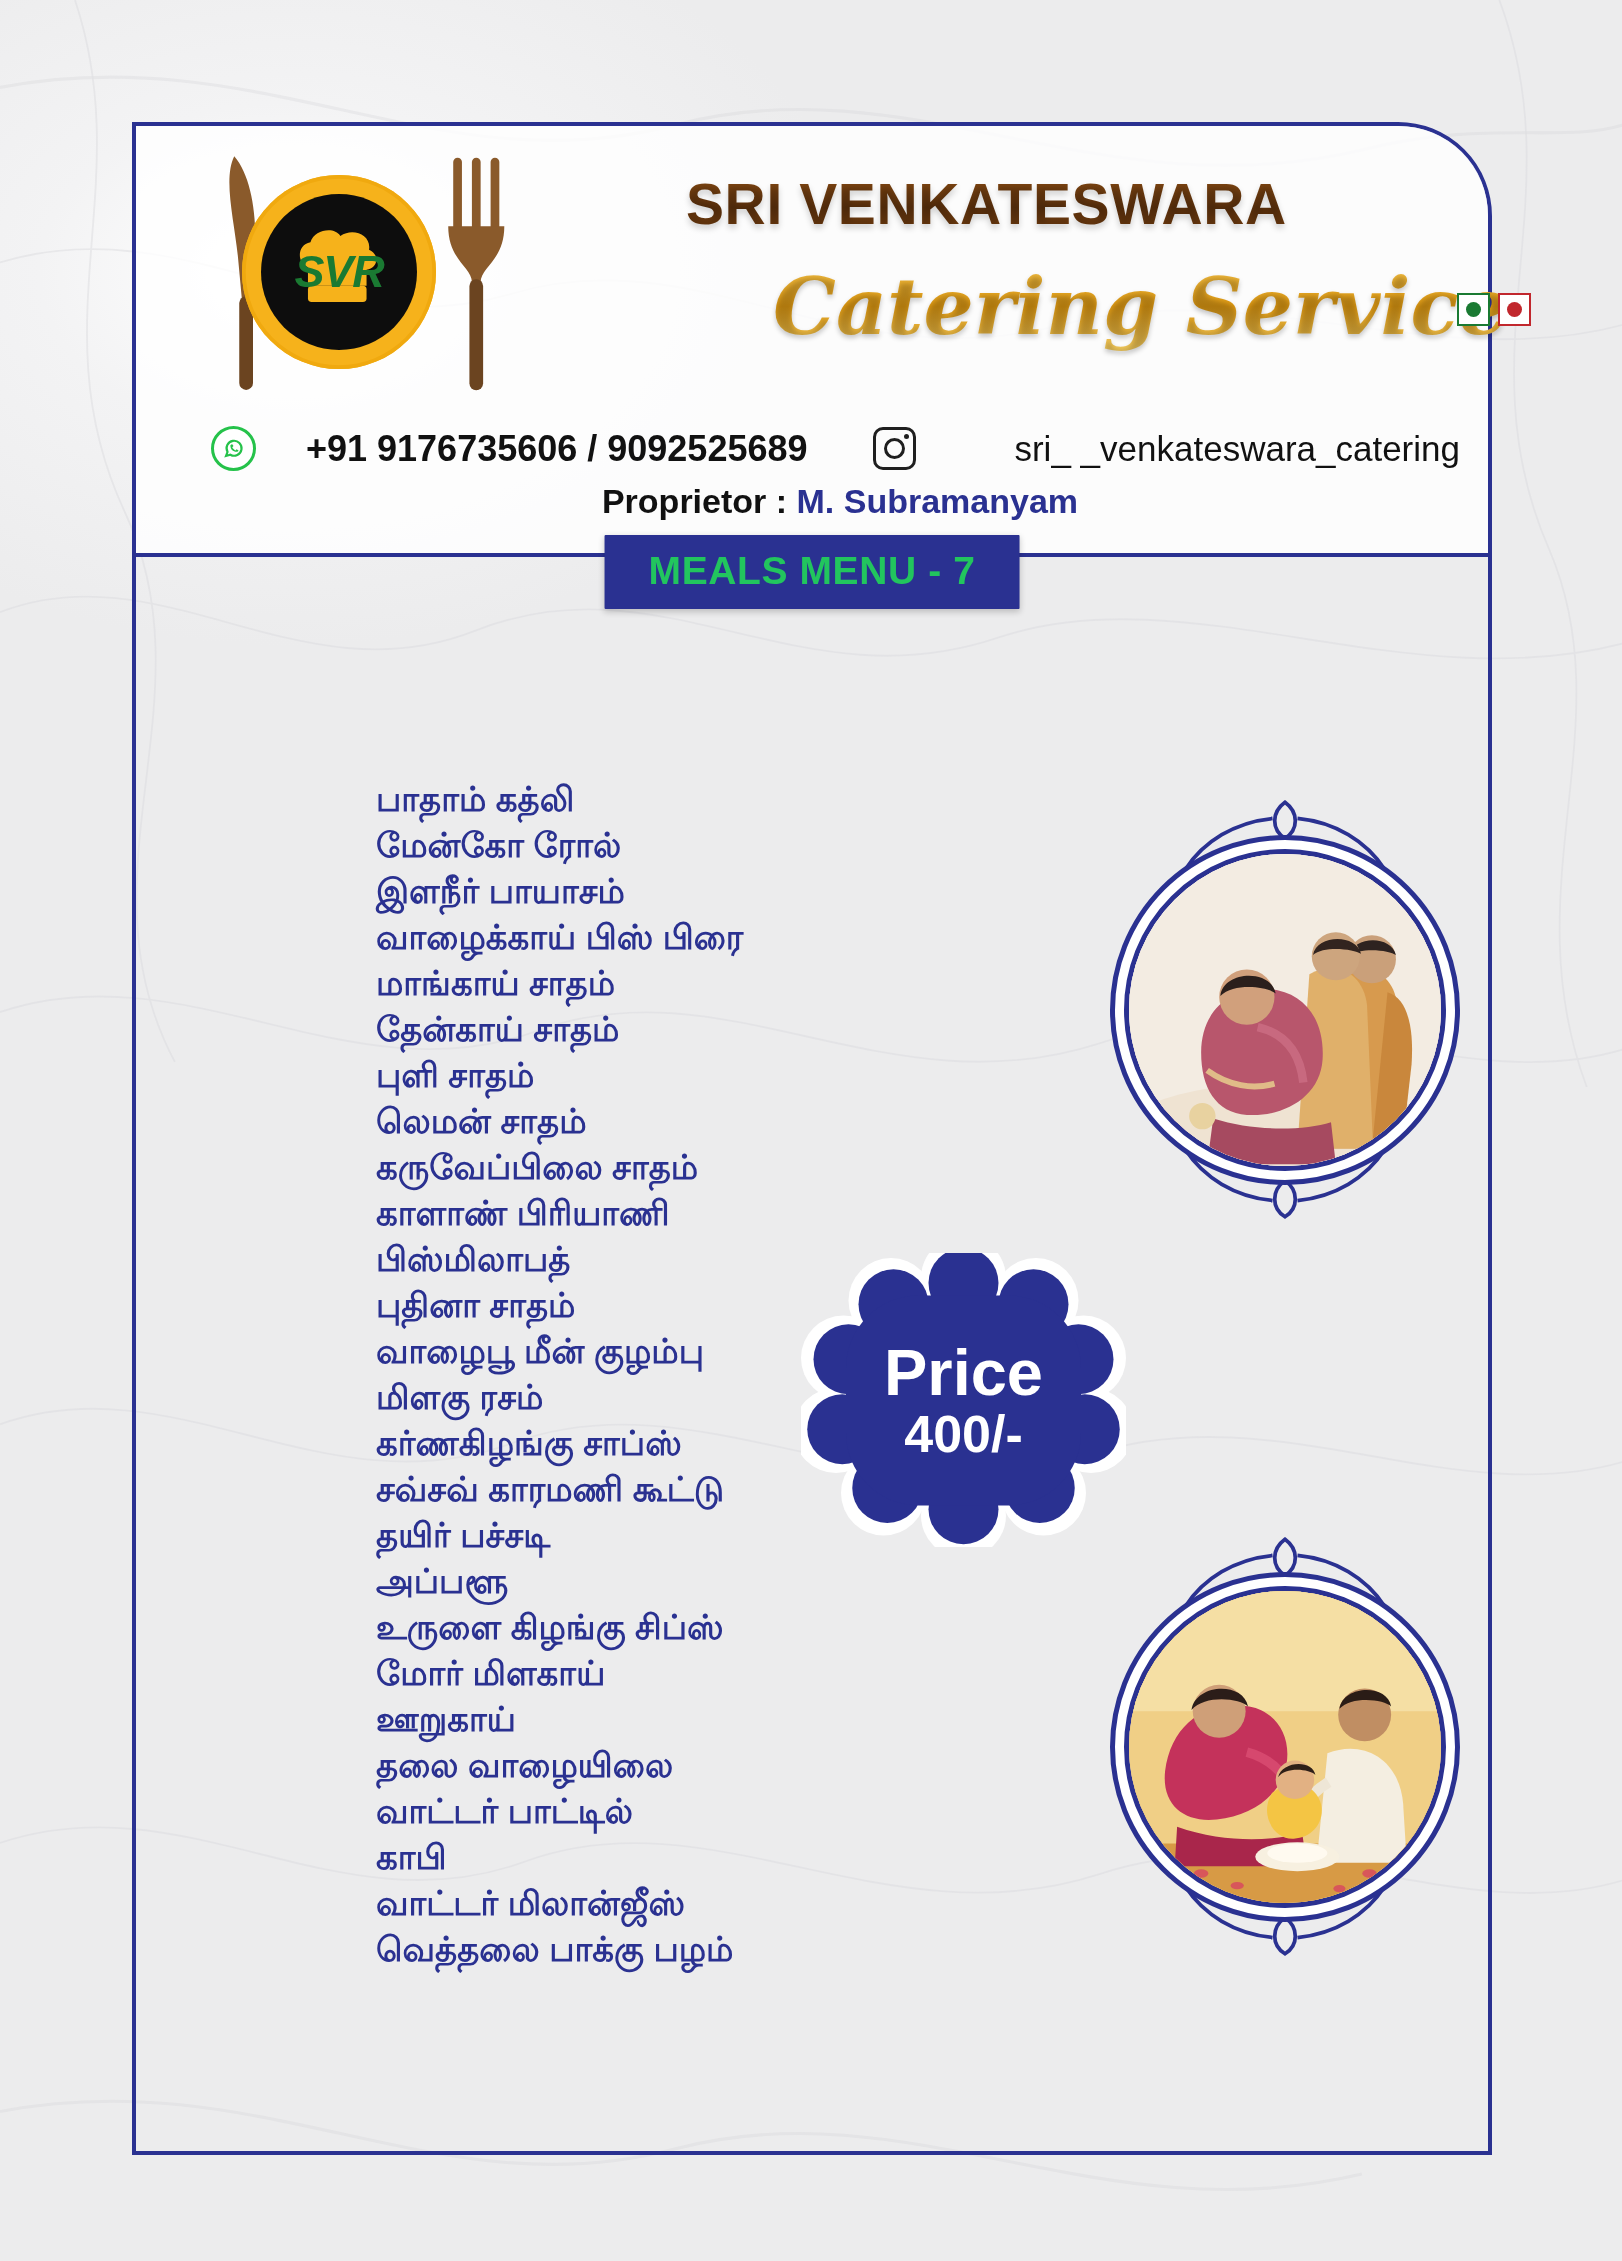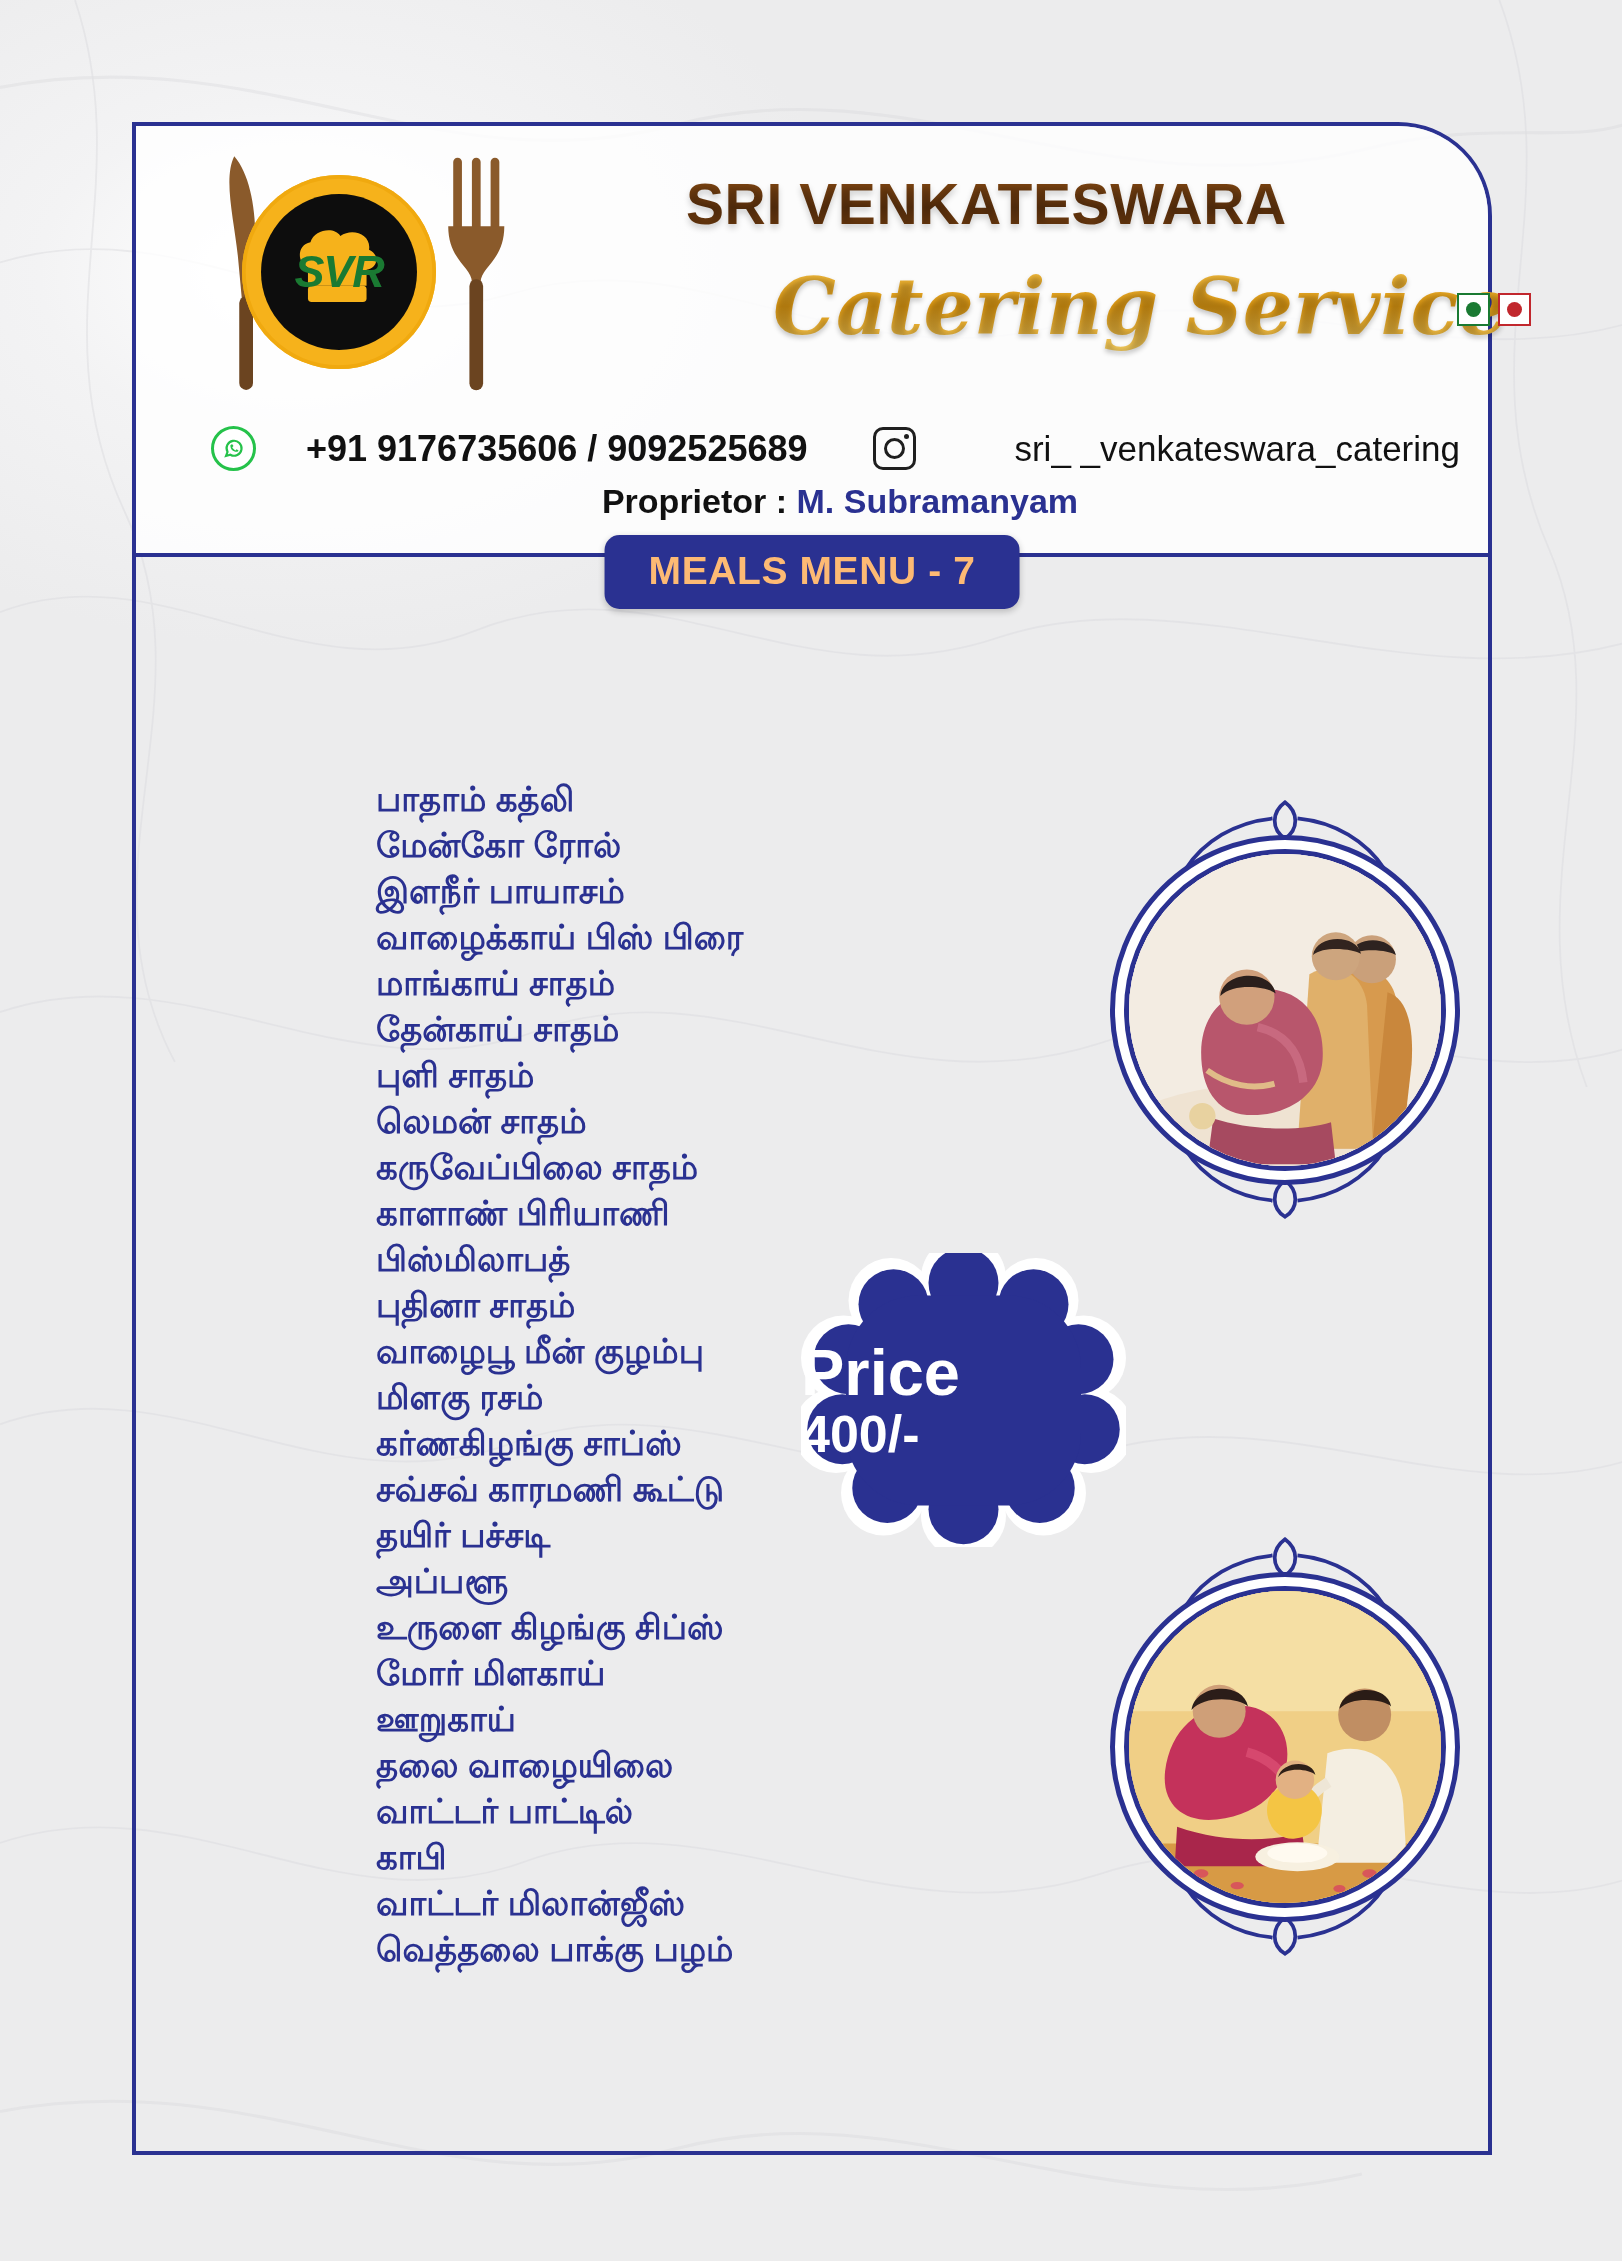--- a/index.html
+++ b/index.html
@@ -230,25 +230,25 @@
   }
   .proprietor-row .name { color: #2a3191; }
 
   
   .menu-badge {
     position: absolute;
     left: 50%;
     transform: translateX(-50%);
     top: 409px;
     background: #2a3191;
-    color: #fdba74;
+    color: #22c55e;
     font-size: 39px;
     font-weight: bold;
     padding: 13.7px 44px 16px 44px;
-    border-radius: 15px;
+    border-radius: 1px;
     letter-spacing: 0.6px;
     white-space: nowrap;
     box-shadow: 0 2.5px 6.2px rgba(0,0,0,0.2);
   }
 
   
   .items {
     position: absolute;
     left: 240px;
     top: 650px;
@@ -273,21 +273,21 @@
   }
   .burst-shape {
     position: absolute;
     inset: 0;
   }
   .price-text {
     position: absolute;
     inset: 0;
     display: flex;
     flex-direction: column;
-    align-items: flex-start;
+    align-items: center;
     justify-content: center;
     color: #ffffff;
     font-weight: bold;
     line-height: 1.04;
   }
   .price-text .l1 { font-size: 65px; }
   .price-text .l2 { font-size: 52px; }
 
   
   .medallion {

